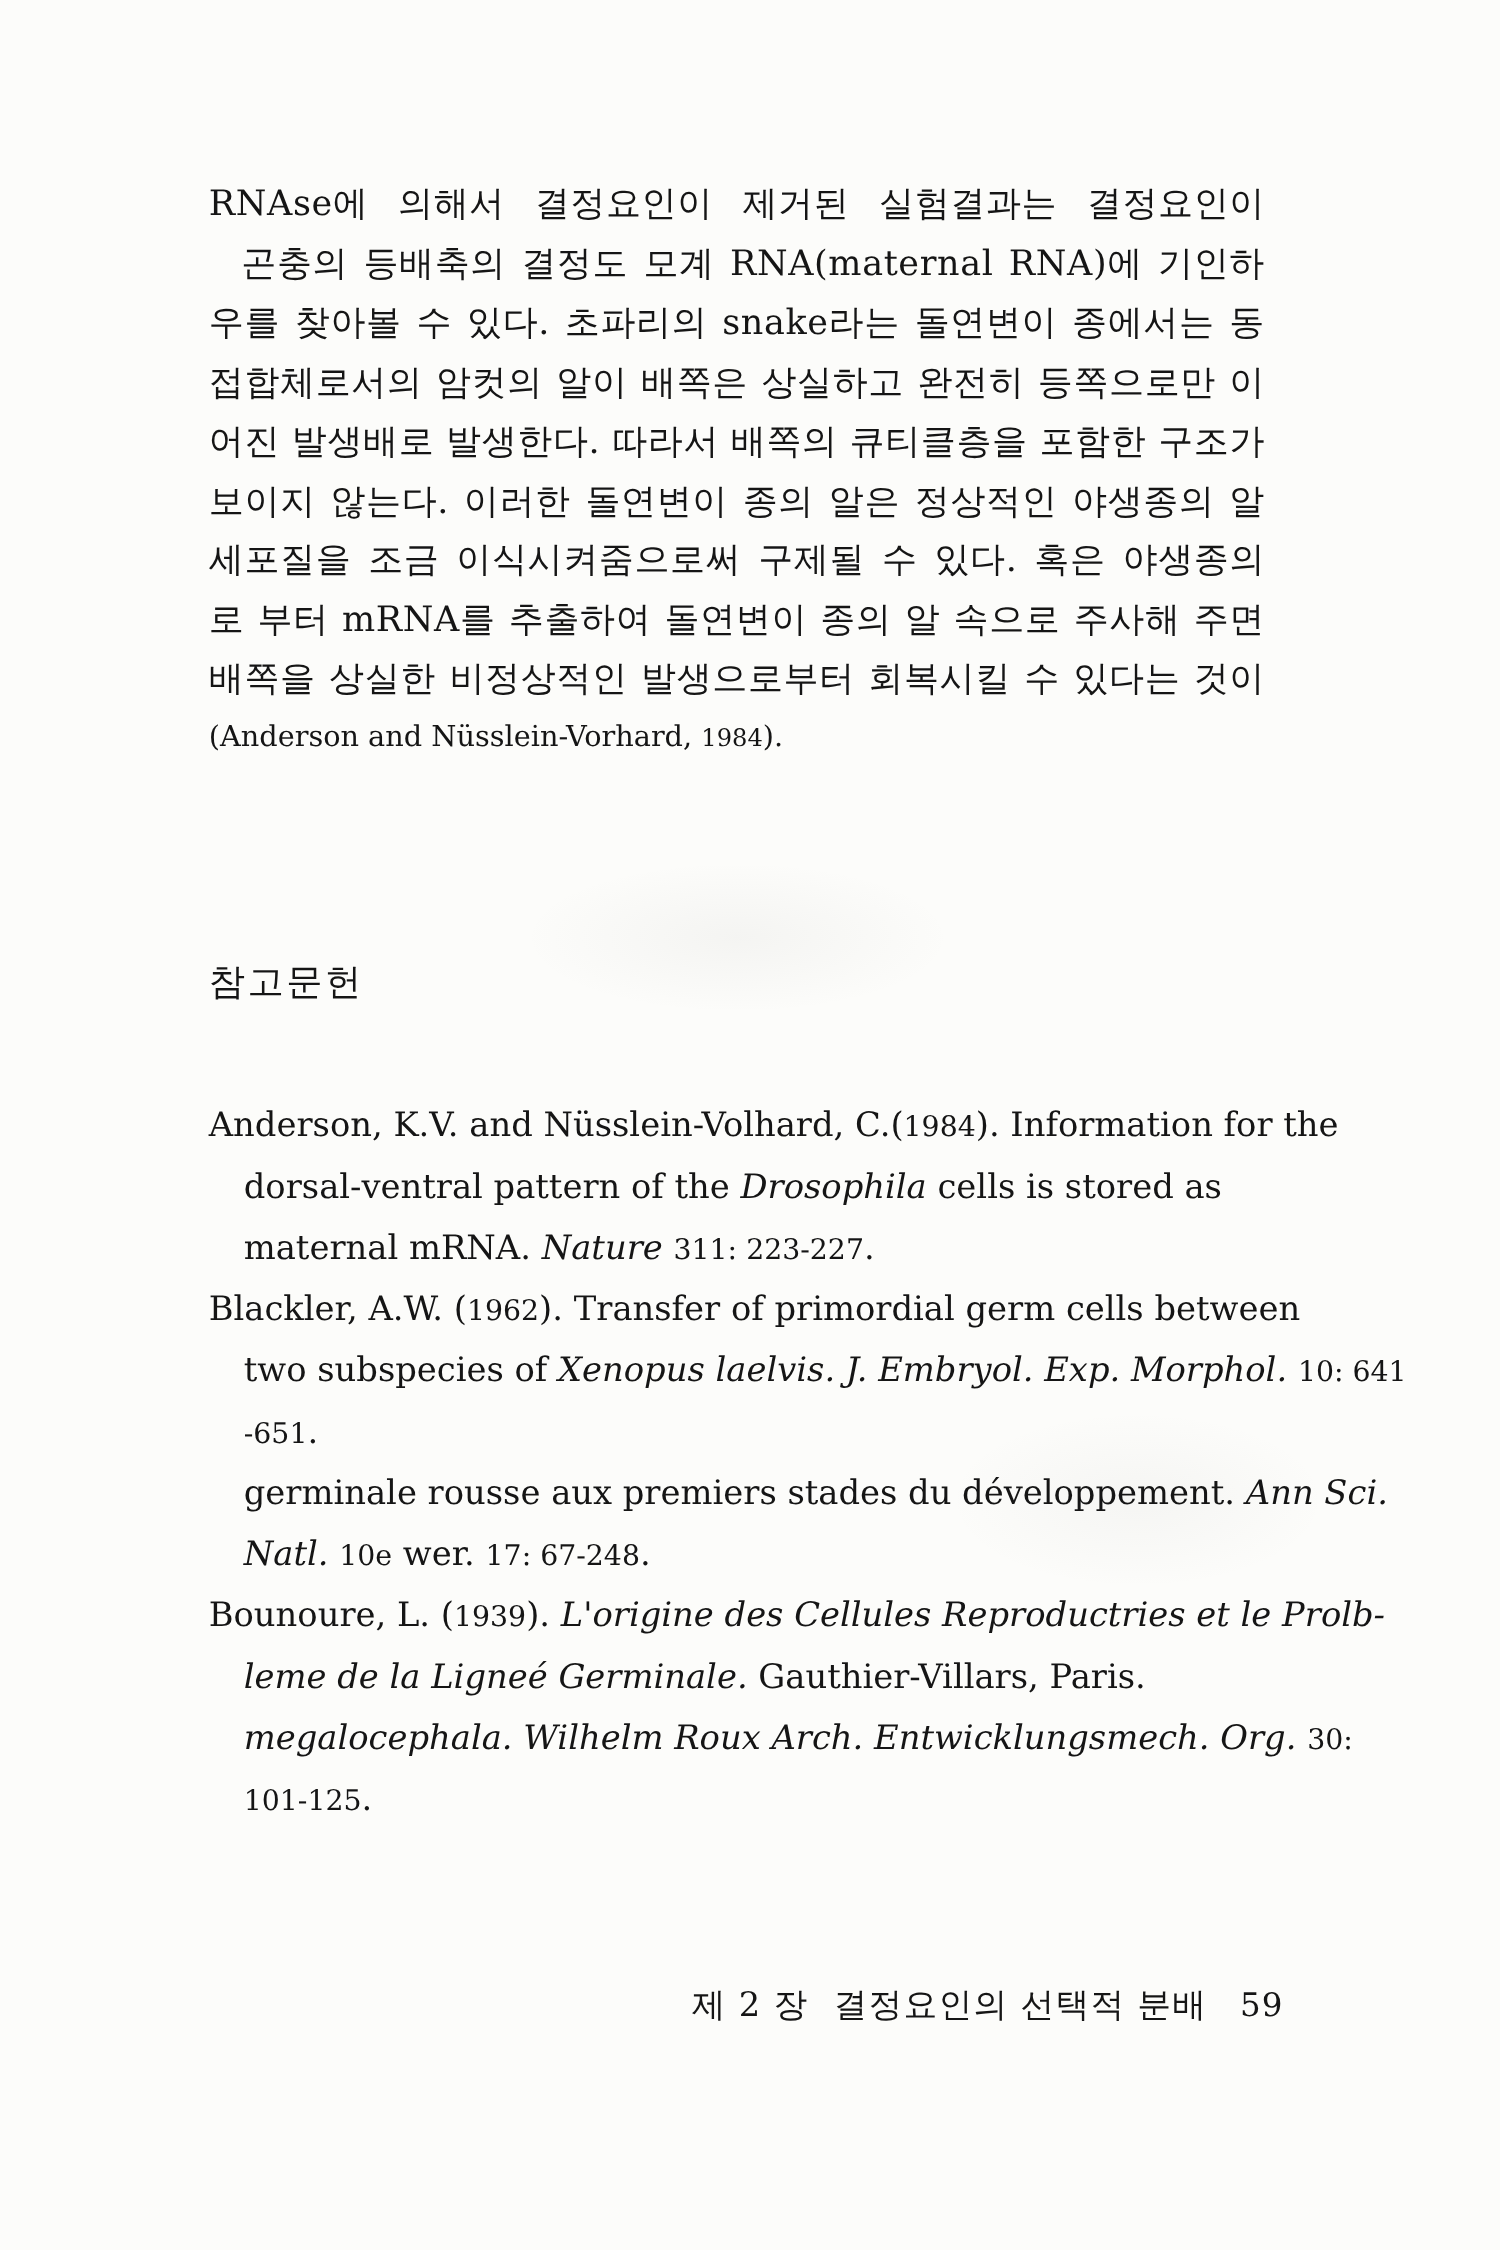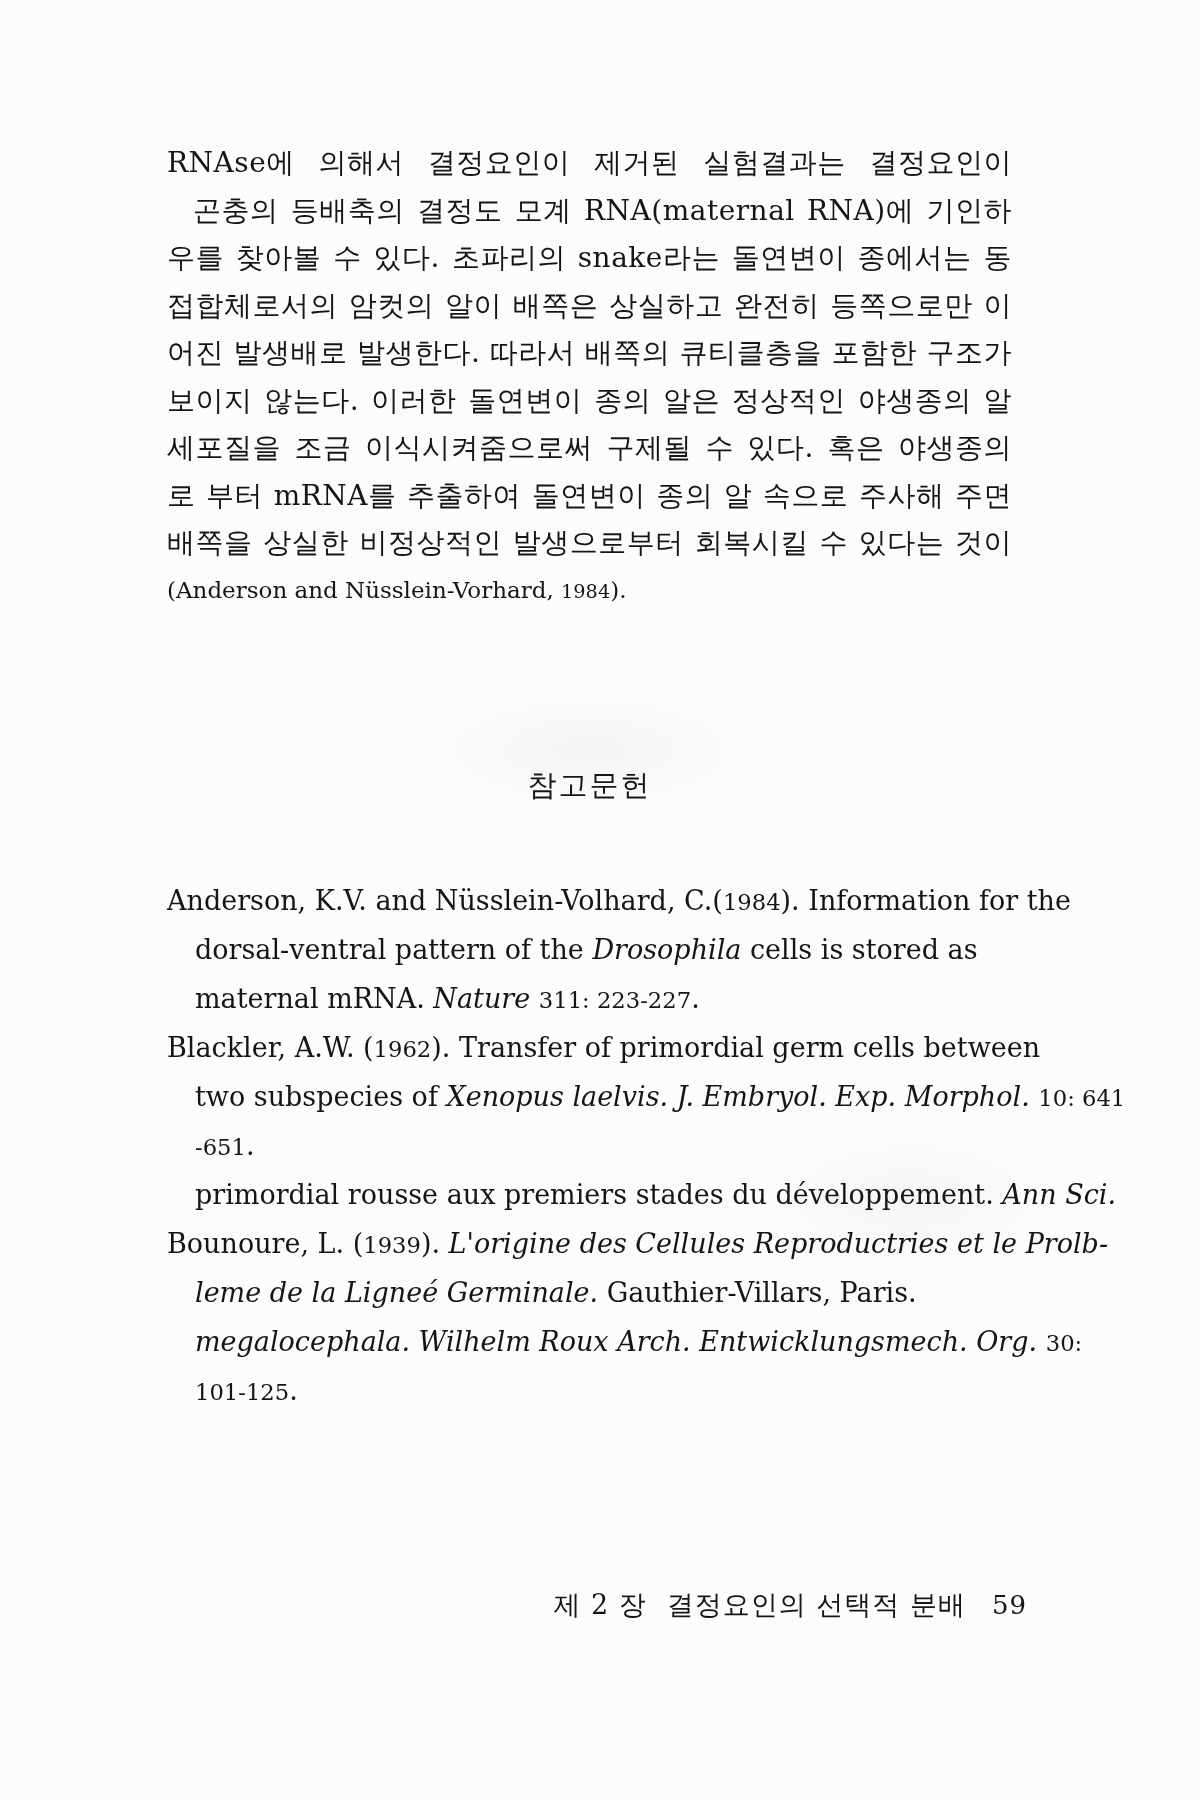--- a/index.html
+++ b/index.html
@@ -38,21 +38,20 @@
     white-space:normal;
     text-align:justify;
     text-align-last:justify;
   }
   .bline.indent { padding-left:26px; }
   .bline.latin { font-size:23px; letter-spacing:0; }
 
   
   #refs-heading {
     top:763px;
-    text-align:center;
     font-size:29px;
     height:44px;
     line-height:44px;
     letter-spacing:2px;
   }
 
   
   #references { top:876px; }
   .rline {
     height:49px;
@@ -111,21 +110,22 @@
       <div class="rline"><span>Anderson, K.V. and Nüsslein-Volhard, C.(</span><span class="seg-n">1984</span><span>). Information for the</span></div>
       <div class="rline cont"><span>dorsal-ventral pattern of the </span><span class="seg-i">Drosophila</span><span> cells is stored as</span></div>
       <div class="rline cont"><span>maternal mRNA. </span><span class="seg-i">Nature</span><span> </span><span class="seg-n">311: 223-227</span><span>.</span></div>
     </div>
     <div>
       <div class="rline"><span>Blackler, A.W. (</span><span class="seg-n">1962</span><span>). Transfer of primordial germ cells between</span></div>
       <div class="rline cont"><span>two subspecies of </span><span class="seg-i">Xenopus laelvis. J. Embryol. Exp. Morphol.</span><span> </span><span class="seg-n">10: 641</span></div>
       <div class="rline cont"><span class="seg-n">-651</span><span>.</span></div>
     </div>
     <div>
-      <div class="rline cont"><span>primordial rousse aux premiers stades du développement. </span><span class="seg-i">Ann Sci.</span></div>
+      <div class="rline cont"><span>germinale rousse aux premiers stades du développement. </span><span class="seg-i">Ann Sci.</span></div>
+      <div class="rline cont"><span class="seg-i">Natl.</span><span> </span><span class="seg-n">10e</span><span> wer. </span><span class="seg-n">17: 67-248</span><span>.</span></div>
     </div>
     <div>
       <div class="rline"><span>Bounoure, L. (</span><span class="seg-n">1939</span><span>). </span><span class="seg-i">L'origine des Cellules Reproductries et le Prolb-</span></div>
       <div class="rline cont"><span class="seg-i">leme de la Ligneé Germinale.</span><span> Gauthier-Villars, Paris.</span></div>
     </div>
     <div>
       <div class="rline cont"><span class="seg-i">megalocephala. Wilhelm Roux Arch. Entwicklungsmech. Org.</span><span> </span><span class="seg-n">30:</span></div>
       <div class="rline cont"><span class="seg-n">101-125</span><span>.</span></div>
     </div>
   </div>

